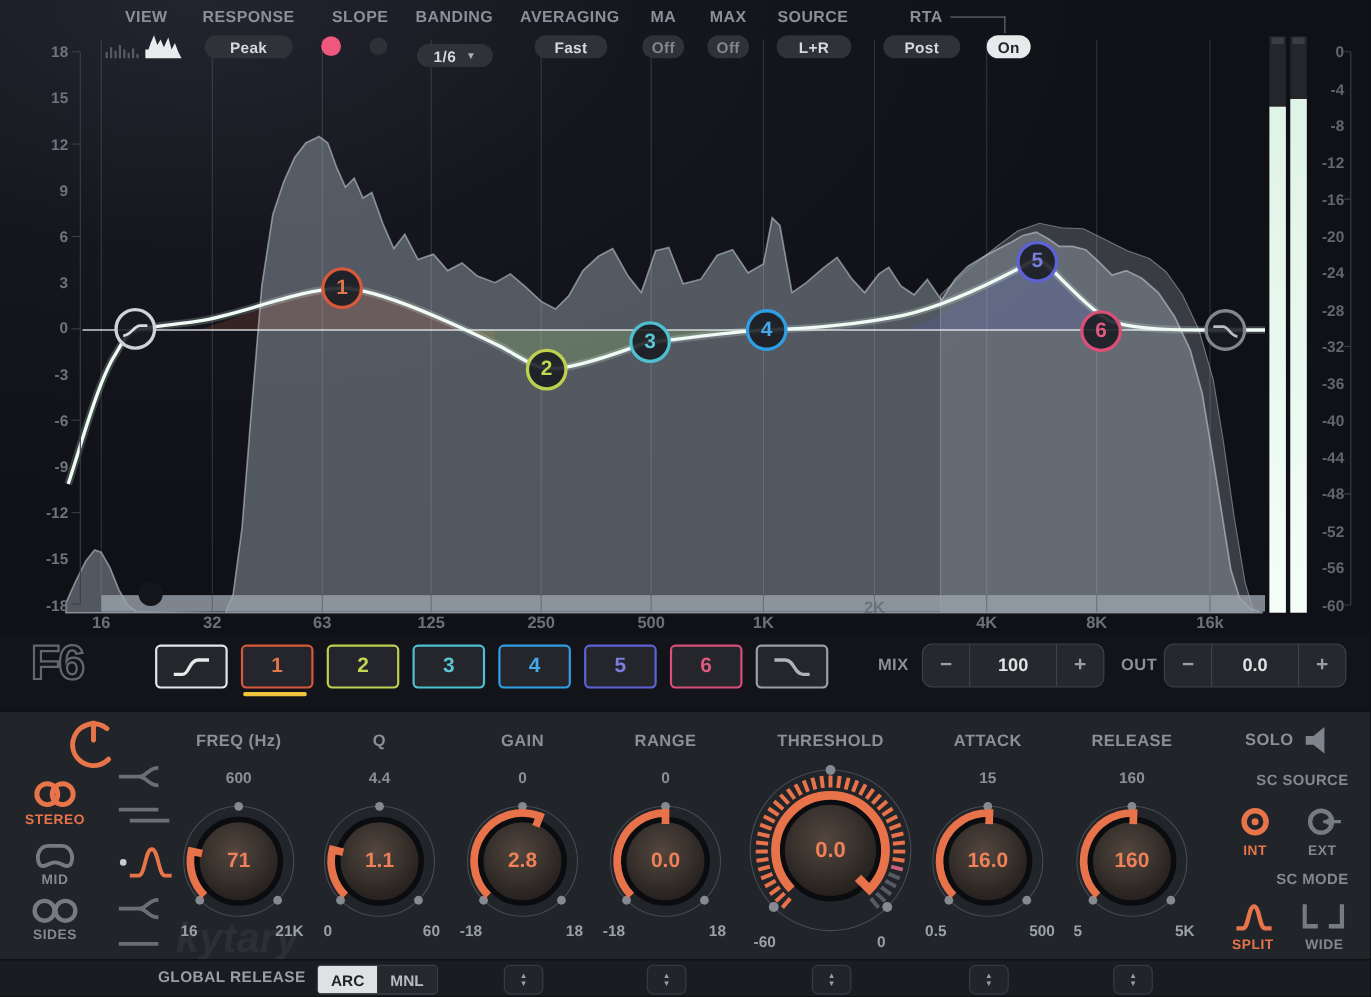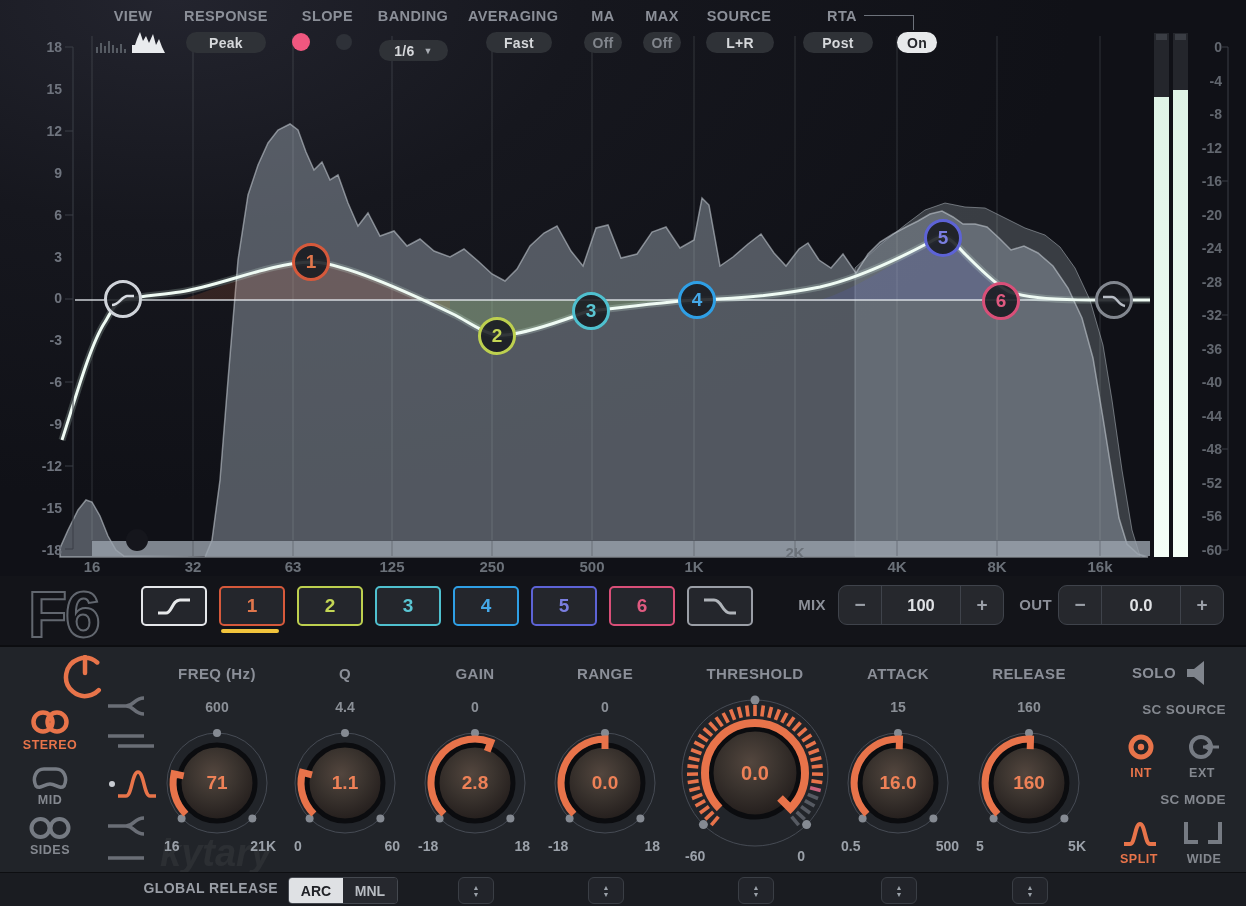--- a/index.html
+++ b/index.html
@@ -42,21 +42,21 @@
   .sideh{color:#84888f;font-weight:700;font-size:13.5px;letter-spacing:.4px;text-align:right;}
   .sidelab{font-weight:700;font-size:12.5px;letter-spacing:.5px;text-align:center;}
   .mini-stepper{width:34px;height:25px;border-radius:6px;border:1px solid #3a3e45;background:#22242a;
         display:flex;flex-direction:column;align-items:center;justify-content:center;color:#9aa0a8;}
   .mini-stepper span{font-size:7px;line-height:7px;}
   .toggle{height:25px;border-radius:4px;display:flex;overflow:hidden;border:1px solid #44484f;}
   .toggle .opt{width:54px;display:flex;align-items:center;justify-content:center;
         font-weight:700;font-size:14px;text-align:right;}
   .toggle .sel{background:#dfe1e4;color:#202227;}
   .toggle .uns{background:#26282e;color:#b8bcc2;}
-  #logo{color:transparent;-webkit-text-stroke:2px #62676f;font-weight:800;font-size:64px;
+  #logo{color:transparent;-webkit-text-stroke:2px #62676f;font-weight:800;font-size:44px;
         letter-spacing:-2px;}
   .colflex{display:flex;flex-direction:column;justify-content:space-between;}
 </style>
 </head>
 <body>
 
 <div id="app">
 
   <svg width="0" height="0" class="abs">
     <defs>
@@ -231,21 +231,21 @@
   <div class="abs lbl" style="left:291px;top:8px;width:62px;text-align:right">SLOPE</div>
   <div class="abs dot" style="left:292px;top:33px;width:18px;height:18px;background:#ef577f"></div>
   <div class="abs dot" style="left:336px;top:34px;width:16px;height:16px;background:#2e3138"></div>
 
   <div class="abs lbl" style="left:368px;top:8px;width:90px;text-align:center">BANDING</div>
   <div class="abs pill" style="left:379px;top:40px;width:69px">
     <span>1/6</span>
     <span style="font-size:9px;margin-left:9px;color:#a9adb4">▼</span>
   </div>
 
-  <div class="abs lbl" style="left:468px;top:8px;width:100px;">AVERAGING</div>
+  <div class="abs lbl" style="left:468px;top:8px;width:100px;text-align:center">AVERAGING</div>
   <div class="abs pill" style="left:486px;top:32px;width:66px">Fast</div>
 
   <div class="abs lbl" style="left:584px;top:8px;width:38px;text-align:center">MA</div>
   <div class="abs pill dim" style="left:584px;top:32px;width:38px">Off</div>
 
   <div class="abs lbl" style="left:642px;top:8px;width:40px;text-align:center">MAX</div>
   <div class="abs pill dim" style="left:643px;top:32px;width:38px">Off</div>
 
   <div class="abs lbl" style="left:703px;top:8px;width:72px;text-align:center">SOURCE</div>
   <div class="abs pill" style="left:706px;top:32px;width:68px">L+R</div>

